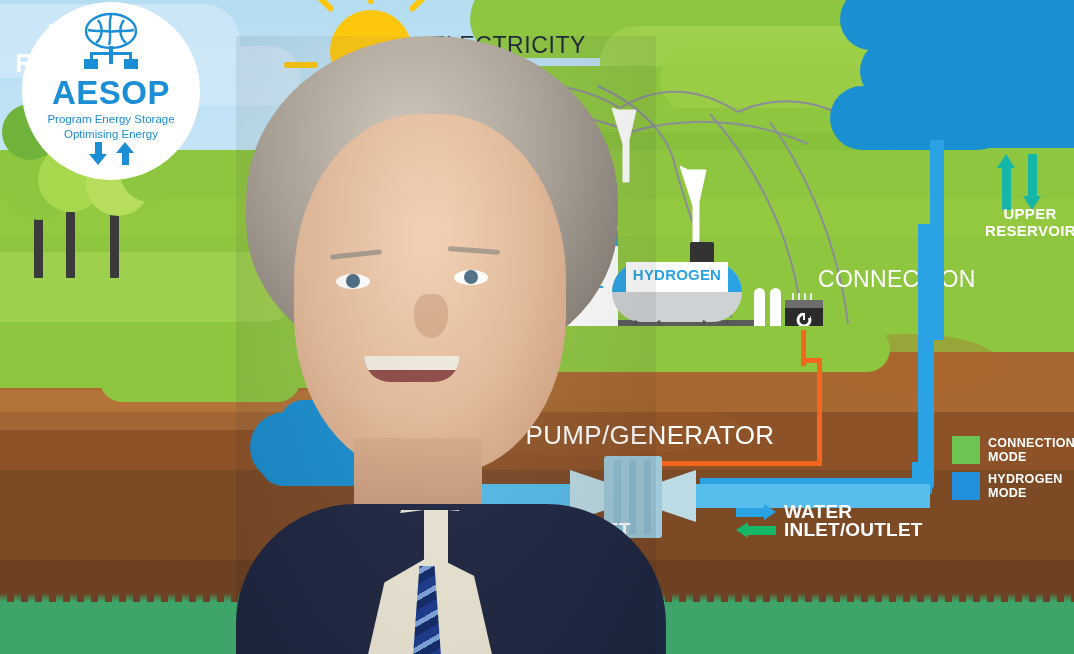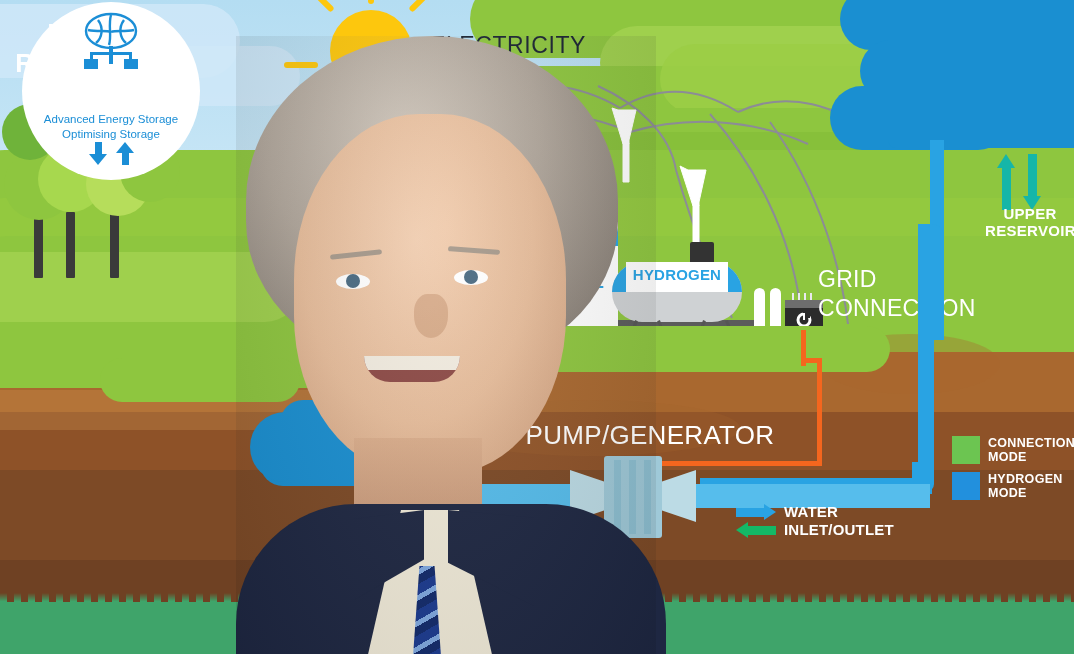--- a/index.html
+++ b/index.html
@@ -108,21 +108,21 @@
     font-size:23px;line-height:29px;font-weight:500;letter-spacing:.3px;}
 
   
   #pg-label{position:absolute;left:500px;top:420px;width:300px;text-align:center;color:#fff;
     font-size:26px;font-weight:500;letter-spacing:.3px;}
   #waterline{position:absolute;left:418px;top:484px;width:512px;height:24px;background:#56bdec;}
   #pgcore{position:absolute;left:604px;top:456px;width:58px;height:82px;background:#9fc9d8;border-radius:3px;}
   .pgstripe{position:absolute;width:7px;background:#8dbfd1;}
   .pgcone{position:absolute;width:34px;height:52px;background:#bcdbe5;}
 
-  .wlabel{position:absolute;color:#fff;font-size:15px;font-weight:bold;line-height:18px;letter-spacing:.2px;}
+  .wlabel{position:absolute;color:#fff;font-size:19px;font-weight:bold;line-height:18px;letter-spacing:.2px;}
   .arrow-b{position:absolute;height:9px;background:#29a3e3;}
   .arrow-g{position:absolute;height:9px;background:#14b866;}
   .ah{position:absolute;width:0;height:0;border-top:8px solid transparent;border-bottom:8px solid transparent;}
 
   
   .cable{position:absolute;background:#f4661e;}
 
   
   .lres{position:absolute;background:#1a8fd1;border-radius:40px;}
 
@@ -264,21 +264,20 @@
   <div class="batpin abs" style="left:810px;top:293px;"></div>
   <svg class="abs" style="left:796px;top:312px;width:16px;height:16px">
     <circle cx="8" cy="8" r="6" fill="none" stroke="#fff" stroke-width="3"></circle>
     <rect x="7" y="0" width="7" height="6" fill="#2b2b2b"></rect>
     <rect x="7" y="1" width="2" height="7" fill="#fff"></rect>
   </svg>
 
   <div id="hp-label" class="abs">HYDROGEN PRODUCTION</div>
 
   <div id="grid-label" class="abs">
-    <div>GRID</div>
     <div>CONNECTION</div>
   </div>
 
   <div id="elec-label" class="abs">
     <div>ELECTRICITY</div>
     <div>OUT</div>
   </div>
 
   <div class="soil abs" id="soil1"></div>
   <div class="soil abs" id="soil2"></div>
@@ -410,23 +409,24 @@
       <g fill="#1b8ed6">
         <rect x="31" y="36" width="4" height="8"></rect>
         <rect x="12" y="42" width="42" height="3"></rect>
         <rect x="12" y="42" width="3" height="9"></rect>
         <rect x="51" y="42" width="3" height="9"></rect>
         <rect x="31" y="42" width="4" height="12"></rect>
         <rect x="6" y="49" width="14" height="10"></rect>
         <rect x="46" y="49" width="14" height="10"></rect>
       </g>
     </svg>
+    <div id="logo-name">AESOP</div>
     <div id="logo-tag">
-      <div>Advanced Energy Storage</div>
-      <div>Optimising Storage</div>
+      <div>Program Energy Storage</div>
+      <div>Optimising Energy</div>
     </div>
     <div class="logo-stem" style="left:73px;top:140px;height:12px;"></div>
     <div class="logo-arrow" style="left:67px;top:152px;border-top:11px solid #1b8ed6;"></div>
     <div class="logo-stem" style="left:100px;top:151px;height:12px;"></div>
     <div class="logo-arrow" style="left:94px;top:140px;border-bottom:11px solid #1b8ed6;"></div>
   </div>
 
 </div>
 
 </body></html>

